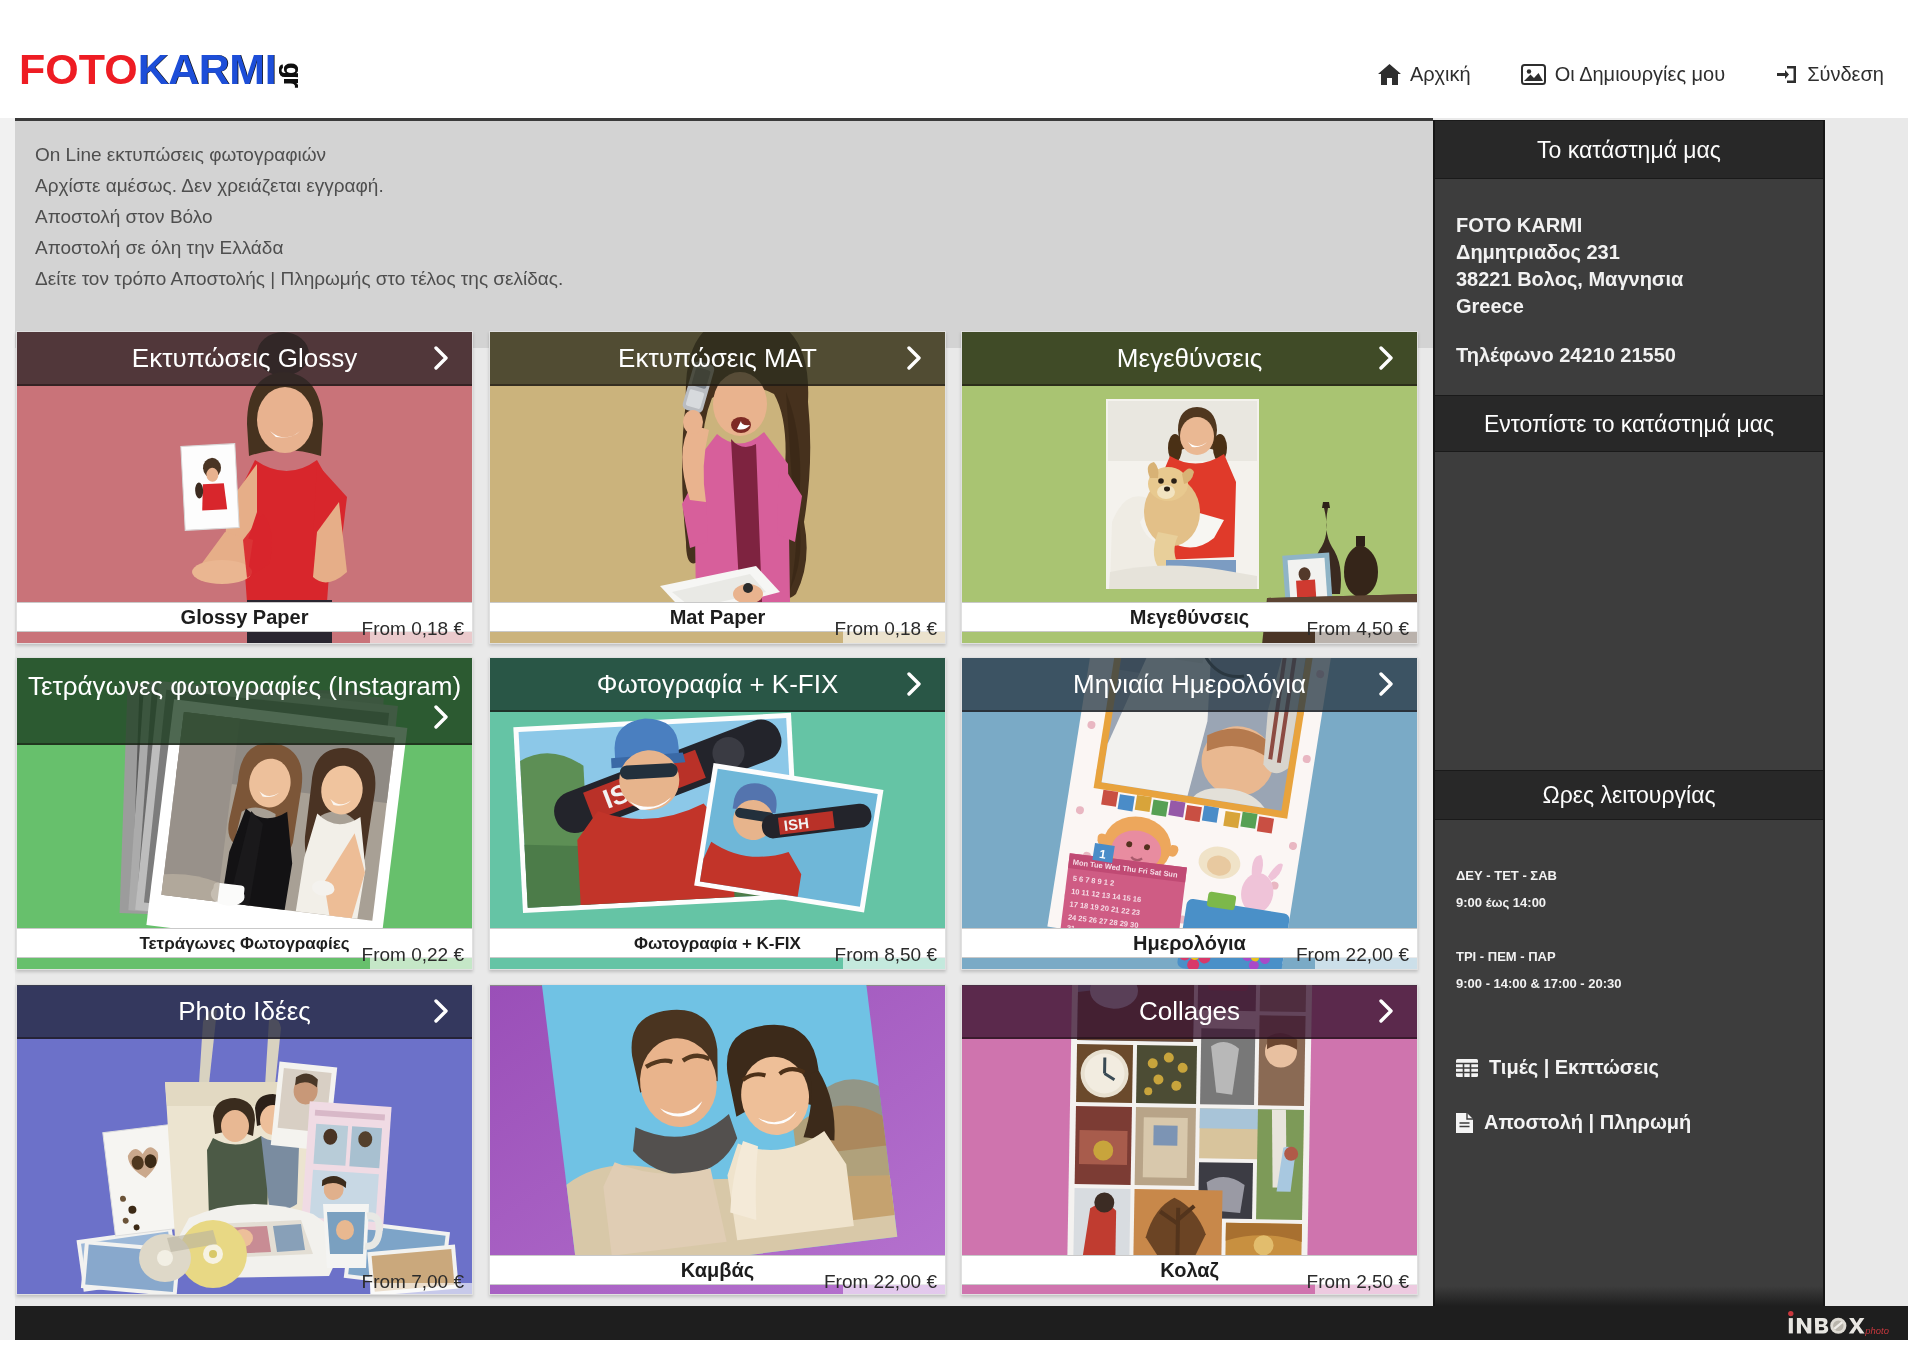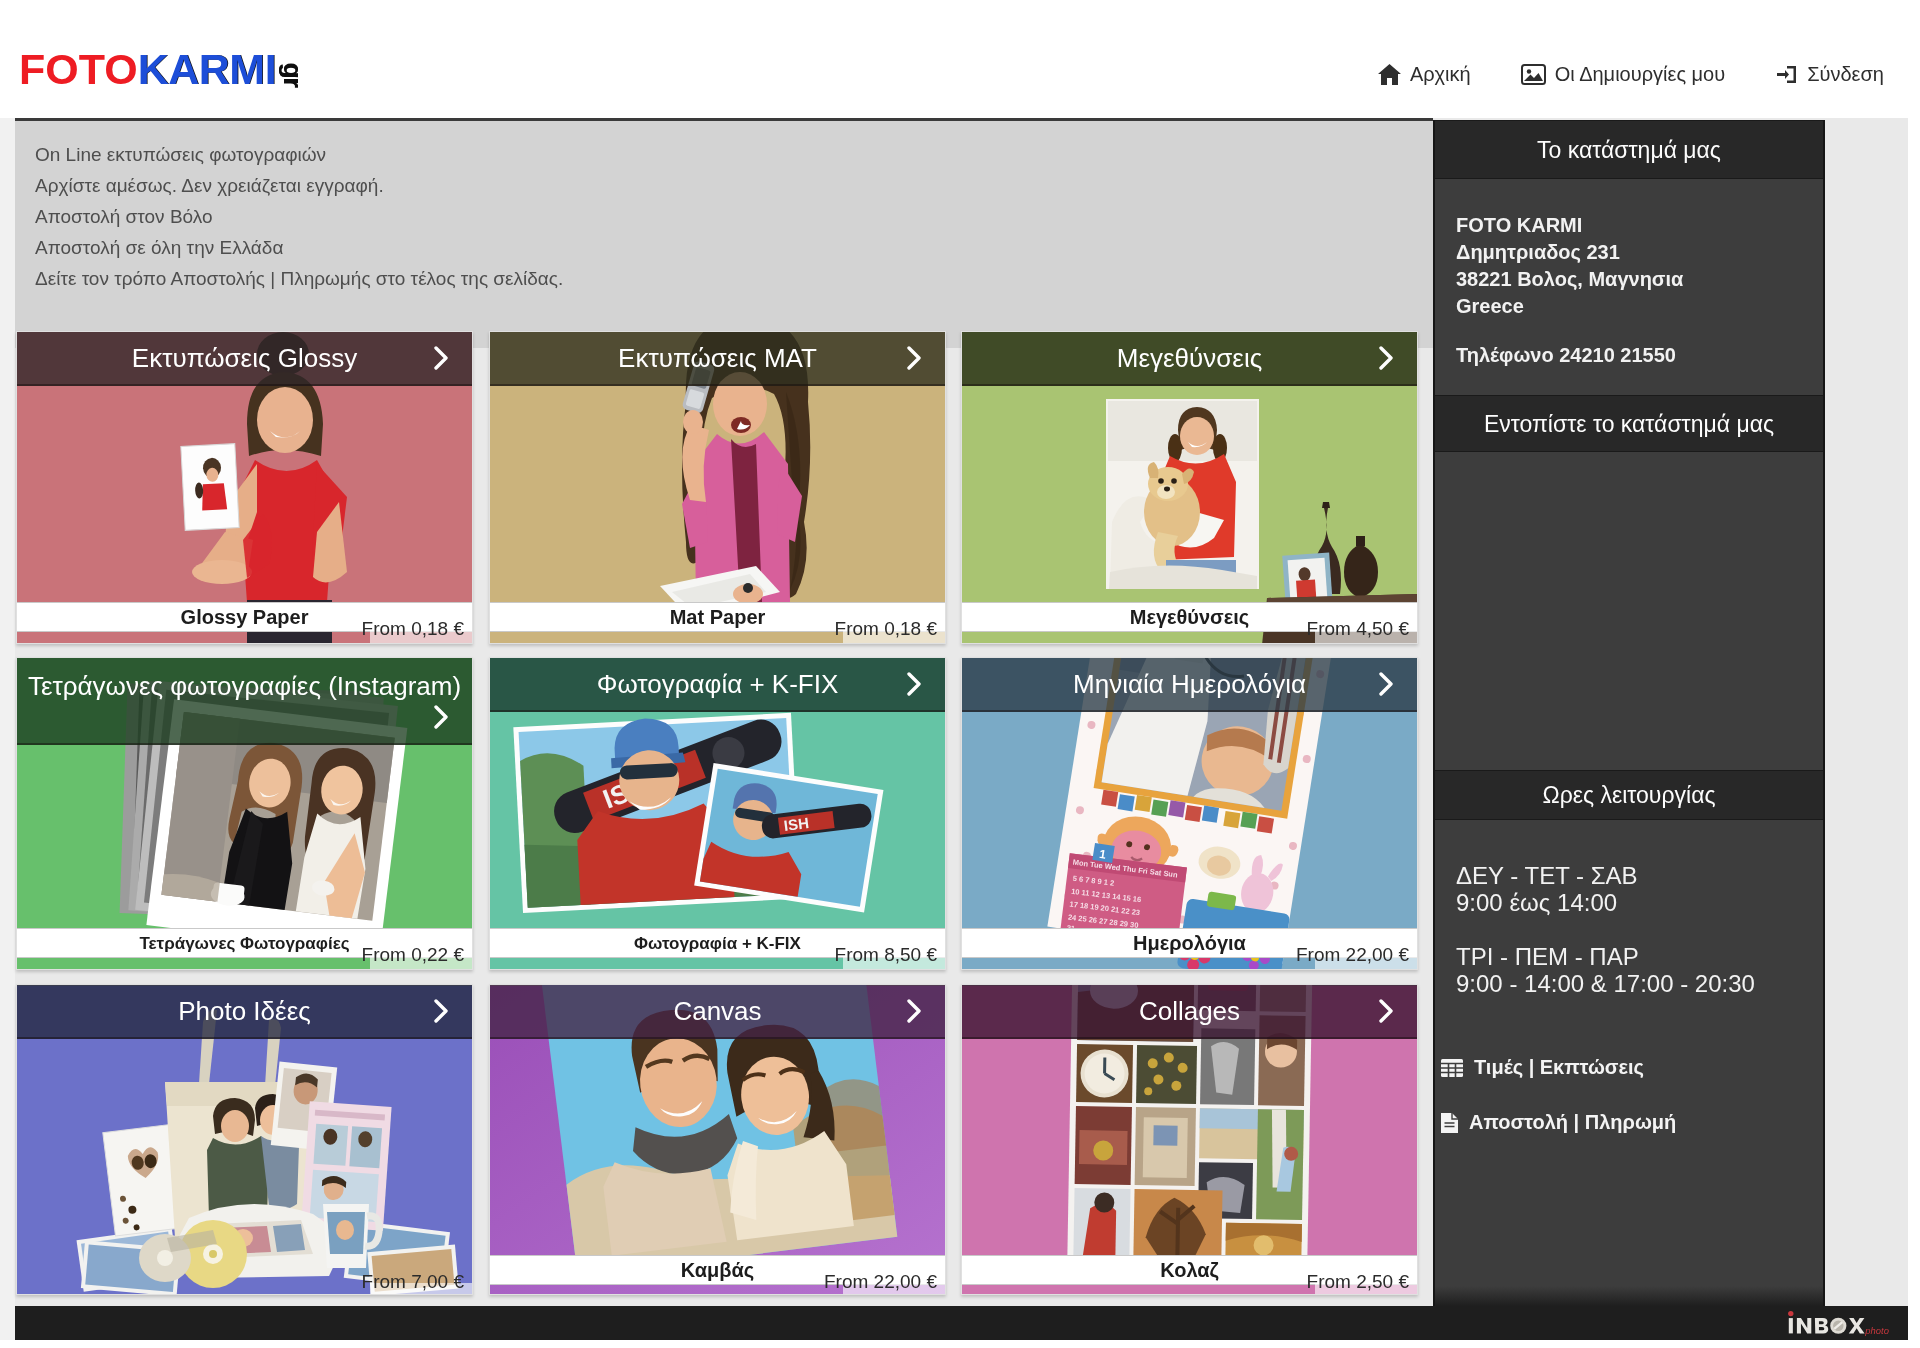--- a/index.html
+++ b/index.html
@@ -28,22 +28,22 @@
   .pricebg { position:absolute; right:0; top:298px; height:15px; width:102px; background:rgba(255,255,255,0.62); }
   .pricetext { position:absolute; right:8px; top:286px; font-size:19px; color:#2b2b2b; }
   
   #sidebar { position:absolute; left:1433px; top:120px; width:392px; height:1186px; background:#3d3d3d; border-left:2px solid #161616; border-right:2px solid #161616; color:#ececec; }
   .sb-h { background:#282828; border-top:1px solid #1a1a1a; border-bottom:1px solid #1a1a1a; text-align:center; color:#fdfdfd; font-size:23px; }
   .sb-h1 { position:absolute; top:0; left:0; right:0; height:59px; line-height:58px; }
   .sb-h2 { position:absolute; top:275px; left:0; right:0; height:57px; line-height:56px;text-align:center; }
   .sb-h3 { position:absolute; top:650px; left:0; right:0; height:50px; line-height:49px; }
   .sb-addr { position:absolute; top:92px; left:21px; font-size:20px; line-height:27px; color:#f2f2f2; font-weight:bold; }
   .sb-tel { position:absolute; top:224px; left:21px; font-size:20px; color:#f2f2f2; font-weight:bold; }
-  .sb-hours { position:absolute; top:742px; left:21px; font-size:24px; line-height:27px; color:#f2f2f2; font-weight:normal; }
-  .sb-link { position:absolute; left:6px; font-size:20px; color:#f4f4f4; font-weight:bold; display:flex; align-items:center; }
+  .sb-hours { position:absolute; top:742px; left:21px; font-size:13px; line-height:27px; color:#f2f2f2; font-weight:bold; }
+  .sb-link { position:absolute; left:21px; font-size:20px; color:#f4f4f4; font-weight:bold; display:flex; align-items:center; }
   .sb-link svg { margin-right:11px; }
   
   #footer { position:absolute; left:15px; top:1306px; width:1893px; height:34px; background:#1e1e1e; }
   .inbox { position:absolute; right:12px; top:4px; }
 </style>
 </head>
 <body>
 <div id="page">
   <div id="bgband"></div>
   <div id="leftstrip"></div>
@@ -522,23 +522,20 @@
         <path d="M242 84 Q242 34 294 36 Q344 38 344 92 L342 136 Q294 112 246 134 Z" fill="#3c2a1a"></path>
         <ellipse cx="292" cy="116" rx="38" ry="44" fill="#eebf98"></ellipse>
         <path d="M270 138 Q292 154 314 136 Q306 148 292 148 Q278 148 270 138 Z" fill="#fdfdfd"></path>
         <path d="M258 94 Q272 86 284 92 M300 92 Q314 84 328 94" stroke="#4c3018" stroke-width="4.5" fill="none"></path>
         <path d="M344 94 Q360 130 352 174 L318 166 Q336 128 334 96 Z" fill="#3c2a1a"></path>
         <path d="M244 164 Q292 190 342 162 L362 202 L362 272 L230 272 L228 198 Z" fill="#efe3cc"></path>
         <path d="M250 162 q-18 40 -24 78 l28 12 q4 -48 12 -82 Z" fill="#f4ead8"></path>
               </g>
       </g>
     </svg>
-    <div class="hdr" style="background:rgba(68,36,69,0.78);">Canvas<svg class="chev" width="14" height="24" viewBox="0 0 14 24">
-          <path d="M2 2 L12 12 L2 22" fill="none" stroke="#fff" stroke-width="3.4" stroke-linecap="round" stroke-linejoin="round"></path>
-        </svg></div>
     <div class="cap">Καμβάς</div>
     <div class="pricebg"></div>
       <div class="pricetext">From 22,00 €</div>
   </div>
 
   <div class="card" style="left:961px; top:984px; height:311px;">
     <svg class="scene" viewBox="0 0 457 311">
       <rect width="457" height="311" fill="#cf74ae"></rect>
       <g transform="rotate(1 228 120)">
         <rect x="108" y="-46" width="240" height="332" fill="#f4f2f0"></rect>

